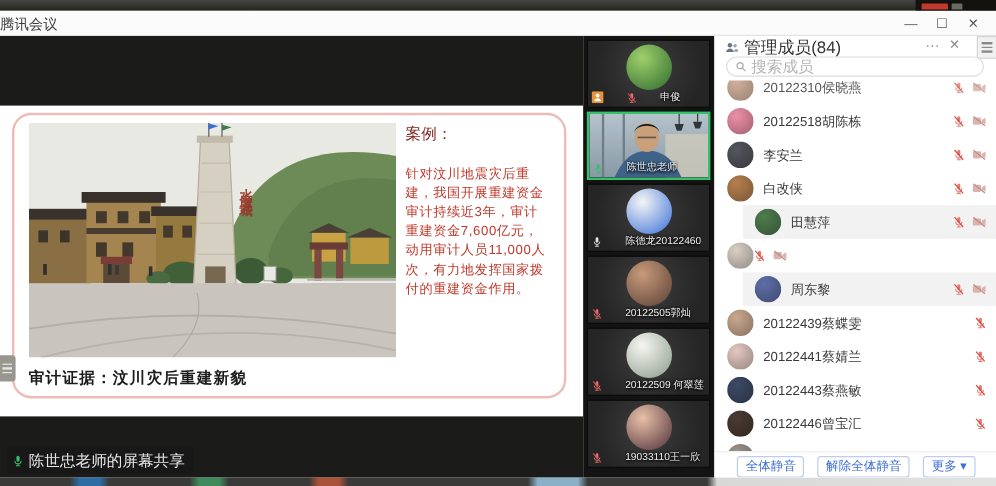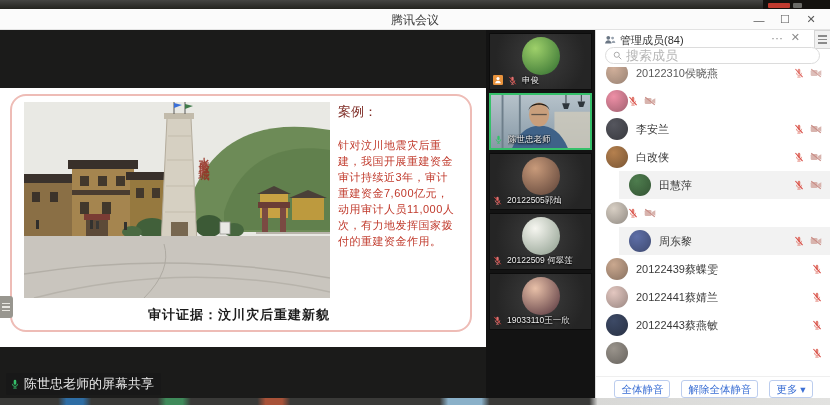--- a/index.html
+++ b/index.html
@@ -9,37 +9,37 @@
 
   
   .topstrip { position:absolute; left:0; top:0; width:830px; height:9px;
     background:linear-gradient(180deg,#454543,#23231f); }
   .float-ctrl { position:absolute; left:763px; top:0; width:67px; height:11px;
     background:#14120f; display:flex; align-items:center; gap:3px; padding:0 5px; }
   .float-ctrl .reddot { width:22px; height:5px; background:#c03a2e; border-radius:1px; }
   .float-ctrl .graydot { width:9px; height:5px; background:#6a6a66; border-radius:1px; }
   .titlebar { position:absolute; left:0; top:9px; width:830px; height:21px;
     background:#fbfbfb; border-bottom:1px solid #e3e3e3; }
-  .titlebar .title { position:absolute; left:0; right:0; top:3px; text-align:center;
+  .titlebar .title { position:absolute; left:0; right:0; top:3px; text-align:left;
     font-size:12px; color:#3c3c3c; }
   .win-ctrls { position:absolute; right:6px; top:0; height:21px; display:flex; }
   .win-ctrls span { width:26px; height:21px; display:flex; align-items:center;
     justify-content:center; font-size:11px; color:#5a5a5a; cursor:default; }
 
   
   .share-area { position:absolute; left:0; top:30px; width:486px; height:368px;
     background:#1b1b1a; overflow:hidden; }
   .slide { position:absolute; left:0; top:58px; width:486px; height:259px;
     background:#ffffff; overflow:hidden; }
   .slide-card { position:absolute; left:10px; top:6px; width:462px; height:238px;
     border:2px solid #eebcb6; border-radius:16px; }
   .photo-wrap { position:absolute; left:24px; top:14px; width:306px; height:196px; overflow:hidden; }
   .tower-text { position:absolute; left:172px; top:46px; writing-mode:vertical-rl;
     letter-spacing:4px; font-size:11px; color:#963326; font-weight:bold; opacity:.9; }
-  .slide-caption { position:absolute; left:24px; top:218px; width:306px; text-align:right;
+  .slide-caption { position:absolute; left:24px; top:218px; width:306px; text-align:left;
     font-size:13px; font-weight:bold; color:#1c1c1c; letter-spacing:1px; }
   .case-col { position:absolute; left:338px; top:16px; width:120px; }
   .case-head { font-size:13px; font-weight:normal; color:#7d2a23; line-height:1.3; }
   .case-body { margin-top:16px; font-size:11px; color:#c0392b; line-height:16px;
     letter-spacing:.5px; }
   .presenter-chip { position:absolute; left:0; top:208px; width:13px; height:22px;
     background:#98968f; border-radius:0 3px 3px 0; display:flex; flex-direction:column;
     justify-content:center; gap:2px; padding-left:2px; }
   .presenter-chip i { display:block; width:8px; height:1.5px; background:#e8e6e0; }
   .share-badge { position:absolute; left:6px; top:343px; display:flex; align-items:center;
@@ -50,34 +50,34 @@
   
   .video-strip { position:absolute; left:486px; top:30px; width:109px; height:368px;
     background:#131313; overflow:hidden; }
   .tile { position:relative; width:103px; height:57px; margin:3px auto 0;
     background:radial-gradient(circle at 50% 42%, #3e3e3e 0%, #252525 75%);
     overflow:hidden; border:1px solid #0c0c0c; }
   .tile.active { border:2px solid #35c06a; }
   .tile-avatar { position:absolute; left:50%; top:3px; transform:translateX(-50%);
     width:38px; height:38px; border-radius:50%; }
   .tile-bar { position:absolute; left:3px; bottom:2px; right:2px; display:flex;
-    gap:5px; }
+    align-items:center; gap:19px; }
   .tile-bar svg.mi { width:9px; height:11px; flex:0 0 auto; }
   .tile-bar svg.hb { width:10px; height:10px; flex:0 0 auto; }
   .tile-name { font-size:8.5px; color:#f0f0f0; text-shadow:0 0 3px #000, 0 1px 2px #000;
     white-space:nowrap; overflow:hidden; }
   .tile .vid-svg { position:absolute; inset:0; width:100%; height:100%; }
 
   
   .panel { position:absolute; left:595px; top:30px; width:235px; height:368px;
     background:#ffffff; border-left:1px solid #dcdcdc; overflow:hidden; }
   .panel-head { position:absolute; left:0; top:0; width:235px; height:20px;
     display:flex; align-items:center; padding-left:8px; }
   .panel-head svg.pp { width:12px; height:12px; margin-right:4px; }
-  .panel-title { font-size:11px; color:#333;text-align:right; }
+  .panel-title { font-size:14px; color:#333;text-align:right; }
   .panel-more { position:absolute; right:48px; top:1px; font-size:12px; color:#8a8a8a; }
   .panel-close { position:absolute; right:31px; top:1px; font-size:11px; color:#8a8a8a; }
   .panel-ham { position:absolute; right:0; top:0; width:17px; height:19px;
     background:#f1f1f1; border:1px solid #d5d5d5; display:flex; flex-direction:column;
     justify-content:center; align-items:center; gap:2px; }
   .panel-ham i { width:9px; height:1.5px; background:#8a8a8a; display:block; }
   .search-box { position:absolute; left:9px; top:17px; width:215px; height:17px;
     border:1px solid #dcdcdc; border-radius:9px; display:flex; align-items:center;
     padding:0 7px; background:#fff; }
   .search-box svg { width:9px; height:9px; margin-right:4px; }
@@ -277,20 +277,33 @@
      <rect x="5.2" y="1.2" width="3.6" height="6.8" rx="1.8" fill="#35c06a"></rect>
      <path d="M3.4 6.8a3.6 3.6 0 0 0 7.2 0" fill="none" stroke="#35c06a" stroke-width="1.2"></path>
      <line x1="7" y1="10.6" x2="7" y2="12.4" stroke="#35c06a" stroke-width="1.2"></line>
      <line x1="4.6" y1="12.8" x2="9.4" y2="12.8" stroke="#35c06a" stroke-width="1.2"></line>
 
    </svg>
           <span class="tile-name">陈世忠老师</span>
         </div>
       </div>
       <div class="tile">
+        <div class="tile-avatar" style="background: radial-gradient(circle at 35% 30%, rgb(245, 245, 245), rgb(58, 111, 216));"></div>
+        <div class="tile-bar">
+          <svg class="mi" viewBox="0 0 14 14">
+     <rect x="5.2" y="1.2" width="3.6" height="6.8" rx="1.8" fill="#e6e6e6"></rect>
+     <path d="M3.4 6.8a3.6 3.6 0 0 0 7.2 0" fill="none" stroke="#e6e6e6" stroke-width="1.2"></path>
+     <line x1="7" y1="10.6" x2="7" y2="12.4" stroke="#e6e6e6" stroke-width="1.2"></line>
+     <line x1="4.6" y1="12.8" x2="9.4" y2="12.8" stroke="#e6e6e6" stroke-width="1.2"></line>
+
+   </svg>
+          <span class="tile-name">陈德龙20122460</span>
+        </div>
+      </div>
+      <div class="tile">
         <div class="tile-avatar" style="background: radial-gradient(circle at 35% 30%, rgb(200, 154, 122), rgb(90, 64, 54));"></div>
         <div class="tile-bar">
           <svg class="mi" viewBox="0 0 14 14">
      <rect x="5.2" y="1.2" width="3.6" height="6.8" rx="1.8" fill="#e07070"></rect>
      <path d="M3.4 6.8a3.6 3.6 0 0 0 7.2 0" fill="none" stroke="#e07070" stroke-width="1.2"></path>
      <line x1="7" y1="10.6" x2="7" y2="12.4" stroke="#e07070" stroke-width="1.2"></line>
      <line x1="4.6" y1="12.8" x2="9.4" y2="12.8" stroke="#e07070" stroke-width="1.2"></line>
      <line x1="2" y1="1.4" x2="12" y2="12.8" stroke="#d84a43" stroke-width="1.5"></line>
    </svg>
           <span class="tile-name">20122505郭灿</span>
@@ -364,20 +377,21 @@
    </svg>
             <svg class="ci" viewBox="0 0 14 11">
      <rect x="0.8" y="2" width="8" height="7" rx="1.4" fill="#d8b4ae"></rect>
      <path d="M9.4 4.4 L13.2 2.2 V8.8 L9.4 6.6 Z" fill="#d8b4ae"></path>
      <line x1="1.4" y1="1" x2="12.6" y2="10" stroke="#c88a84" stroke-width="1.3"></line>
    </svg>
           </span>
         </div>
         <div class="m-row">
           <span class="m-avatar" style="background: radial-gradient(circle at 35% 30%, rgb(238, 143, 166), rgba(0, 0, 0, 0.333)), rgb(238, 143, 166);"></span>
+          <span class="m-name">20122518胡陈栋</span>
           <span class="m-icons">
             <svg class="mi" viewBox="0 0 14 14">
      <rect x="5.2" y="1.2" width="3.6" height="6.8" rx="1.8" fill="#e27d72"></rect>
      <path d="M3.4 6.8a3.6 3.6 0 0 0 7.2 0" fill="none" stroke="#e27d72" stroke-width="1.2"></path>
      <line x1="7" y1="10.6" x2="7" y2="12.4" stroke="#e27d72" stroke-width="1.2"></line>
      <line x1="4.6" y1="12.8" x2="9.4" y2="12.8" stroke="#e27d72" stroke-width="1.2"></line>
      <line x1="2" y1="1.4" x2="12" y2="12.8" stroke="#d84a43" stroke-width="1.5"></line>
    </svg>
             <svg class="ci" viewBox="0 0 14 11">
      <rect x="0.8" y="2" width="8" height="7" rx="1.4" fill="#d8b4ae"></rect>
@@ -497,20 +511,33 @@
      <path d="M3.4 6.8a3.6 3.6 0 0 0 7.2 0" fill="none" stroke="#e27d72" stroke-width="1.2"></path>
      <line x1="7" y1="10.6" x2="7" y2="12.4" stroke="#e27d72" stroke-width="1.2"></line>
      <line x1="4.6" y1="12.8" x2="9.4" y2="12.8" stroke="#e27d72" stroke-width="1.2"></line>
      <line x1="2" y1="1.4" x2="12" y2="12.8" stroke="#d84a43" stroke-width="1.5"></line>
    </svg>
           </span>
         </div>
         <div class="m-row">
           <span class="m-avatar" style="background: radial-gradient(circle at 35% 30%, rgb(61, 74, 102), rgba(0, 0, 0, 0.333)), rgb(61, 74, 102);"></span>
           <span class="m-name">20122443蔡燕敏</span>
+          <span class="m-icons">
+            <svg class="mi" viewBox="0 0 14 14">
+     <rect x="5.2" y="1.2" width="3.6" height="6.8" rx="1.8" fill="#e27d72"></rect>
+     <path d="M3.4 6.8a3.6 3.6 0 0 0 7.2 0" fill="none" stroke="#e27d72" stroke-width="1.2"></path>
+     <line x1="7" y1="10.6" x2="7" y2="12.4" stroke="#e27d72" stroke-width="1.2"></line>
+     <line x1="4.6" y1="12.8" x2="9.4" y2="12.8" stroke="#e27d72" stroke-width="1.2"></line>
+     <line x1="2" y1="1.4" x2="12" y2="12.8" stroke="#d84a43" stroke-width="1.5"></line>
+   </svg>
+          </span>
+        </div>
+        <div class="m-row">
+          <span class="m-avatar" style="background: radial-gradient(circle at 35% 30%, rgb(74, 59, 50), rgba(0, 0, 0, 0.333)), rgb(74, 59, 50);"></span>
+          <span class="m-name">20122446曾宝汇</span>
           <span class="m-icons">
             <svg class="mi" viewBox="0 0 14 14">
      <rect x="5.2" y="1.2" width="3.6" height="6.8" rx="1.8" fill="#e27d72"></rect>
      <path d="M3.4 6.8a3.6 3.6 0 0 0 7.2 0" fill="none" stroke="#e27d72" stroke-width="1.2"></path>
      <line x1="7" y1="10.6" x2="7" y2="12.4" stroke="#e27d72" stroke-width="1.2"></line>
      <line x1="4.6" y1="12.8" x2="9.4" y2="12.8" stroke="#e27d72" stroke-width="1.2"></line>
      <line x1="2" y1="1.4" x2="12" y2="12.8" stroke="#d84a43" stroke-width="1.5"></line>
    </svg>
           </span>
         </div>

